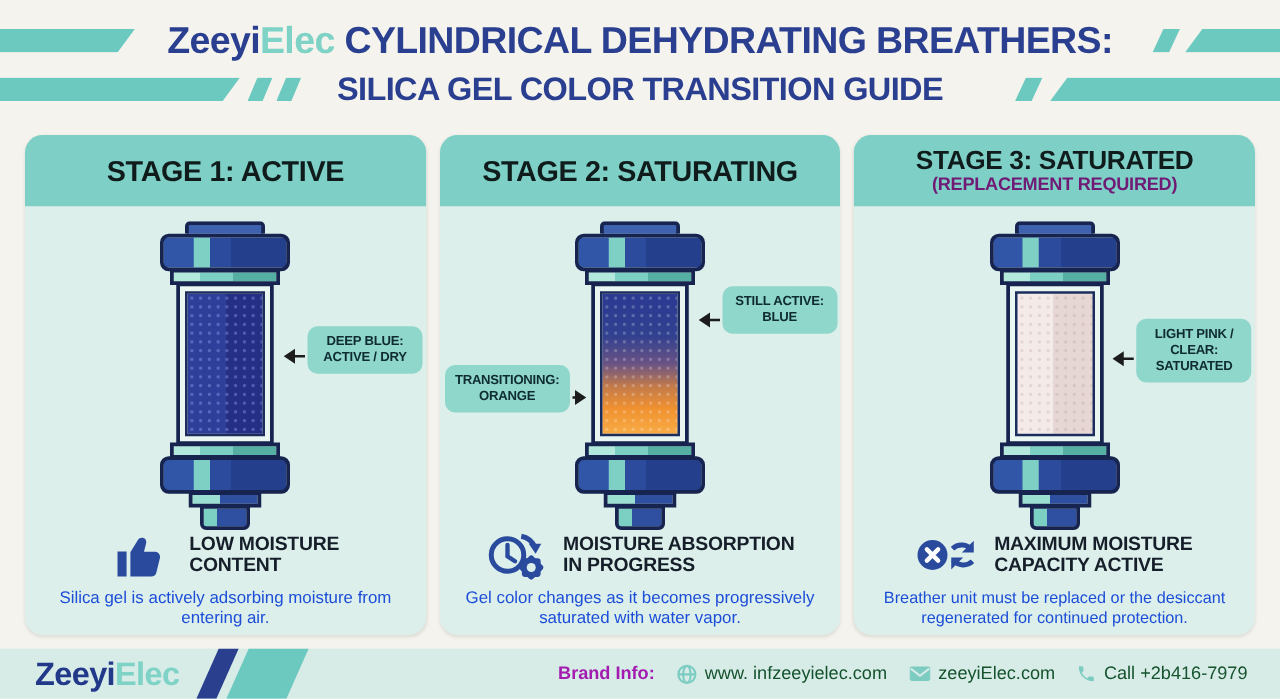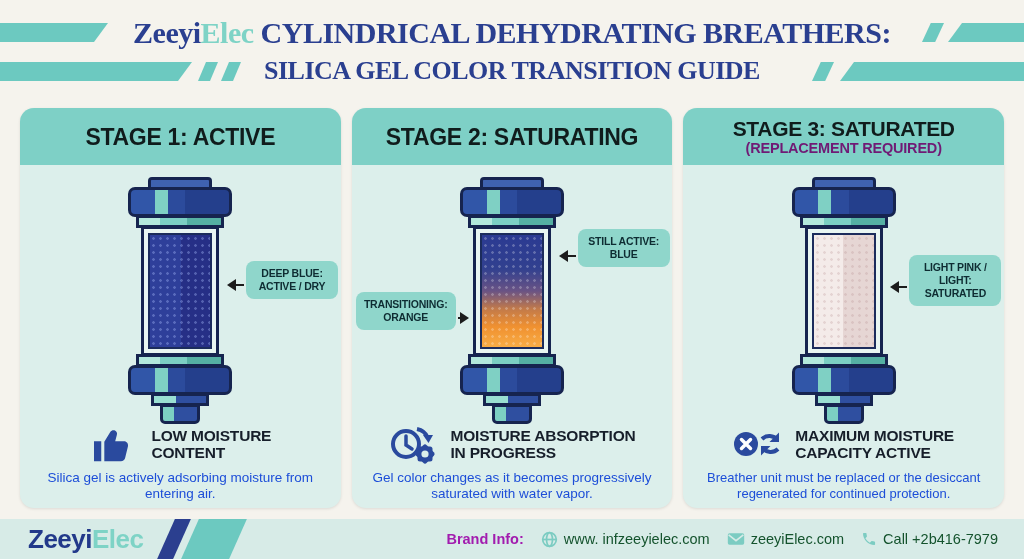--- a/index.html
+++ b/index.html
@@ -3,21 +3,21 @@
 <meta charset="utf-8">
 <style>
   * { margin:0; padding:0; box-sizing:border-box; }
   html,body { width:1024px; height:559px; }
   body {
     position:relative; overflow:hidden;
     background:#f5f3ed;
     font-family:"Liberation Sans", sans-serif;
   }
   
-  .hdr { position:absolute; top:0; left:0; width:1024px; height:116px;font-family:Liberation Serif, serif; }
+  .hdr { position:absolute; top:0; left:0; width:1024px; height:116px; }
   .hline { position:absolute; left:0; width:100%; text-align:center; font-weight:800; color:#2a3f90; letter-spacing:-0.5px; }
   .hline1 { top:14px; font-size:30px; line-height:38px; }
   .hline2 { top:53px; font-size:26px; line-height:36px; }
   .brand-teal { color:#7ed3c6; }
   .bar { position:absolute; background:#6cc9c0; height:19px; }
   .bar-l1  { left:0;   top:23px; width:108px; clip-path:polygon(0 0,100% 0,calc(100% - 14px) 100%,0 100%); }
   .sl-l1r  { left:922px; top:23px; width:22px; clip-path:polygon(40% 0,100% 0,60% 100%,0 100%); }
   .bar-l1r { left:948px; top:23px; width:76px; clip-path:polygon(14px 0,100% 0,100% 100%,0 100%); }
   .bar-l2  { left:0;   top:62px; width:192px; clip-path:polygon(0 0,100% 0,calc(100% - 14px) 100%,0 100%); }
   .sl-l2a  { left:198px; top:62px; width:20px; clip-path:polygon(40% 0,100% 0,60% 100%,0 100%); }
@@ -205,21 +205,21 @@
         <div class="collar"></div>
         <div class="cap">
             <i class="stripe"></i>
           </div>
         <div class="step"></div>
         <div class="nipple"></div>
       </div>
       <div class="arrow arrow-left" style="left:210px; top:121px; width:14px;"></div>
       <div class="callout" style="left:226px; top:90px; width:92px;">
         <span>LIGHT PINK /</span><br>
-        <span>LIGHT:</span><br>
+        <span>CLEAR:</span><br>
         <span>SATURATED</span>
       </div>
       <div class="info">
         <div class="info-row">
           <span class="iicon">
             <svg viewBox="0 0 52 40">
               <circle cx="13" cy="20" r="12" fill="#2a4a9e"></circle>
               <path d="M8.5 15.5l9 9M17.5 15.5l-9 9" stroke="#ffffff" stroke-width="3.5" stroke-linecap="round"></path>
               <path d="M29 15a10.5 10.5 0 0 1 15.5 1" fill="none" stroke="#2a4a9e" stroke-width="4"></path>
               <path d="M46 8.5v9.5h-9.5z" fill="#2a4a9e"></path>

